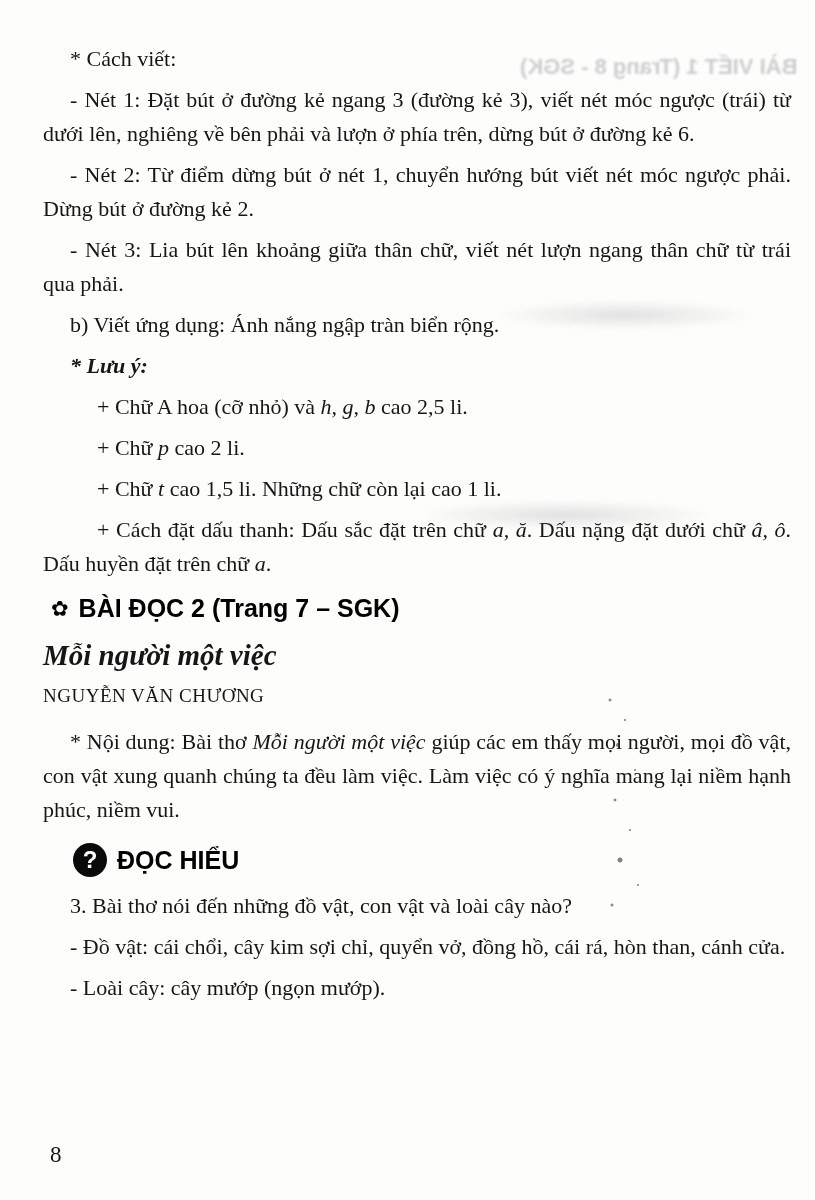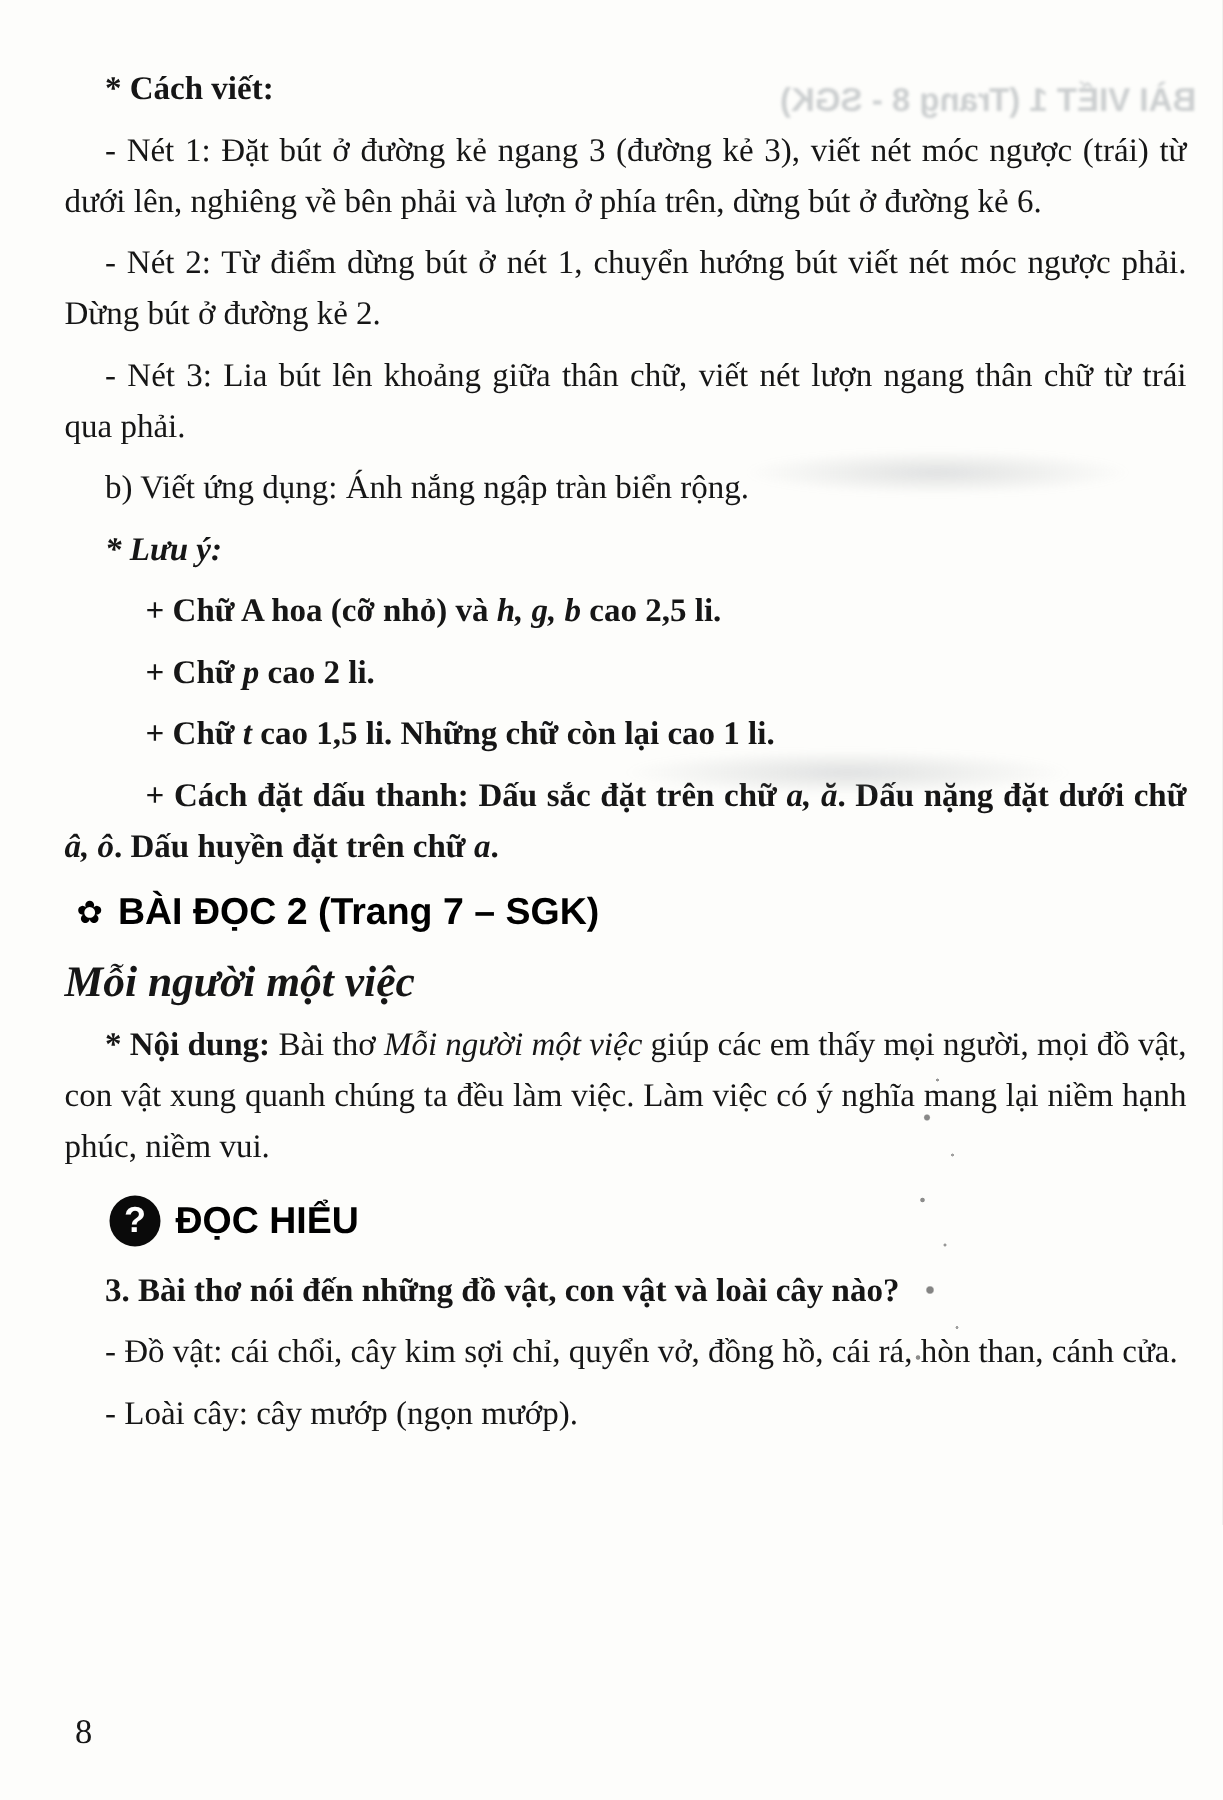--- a/index.html
+++ b/index.html
@@ -12,22 +12,22 @@
     color: #161616;
     font-family: "Liberation Serif", "DejaVu Serif", serif;
     font-size: 22px;
     line-height: 34px;
     overflow: hidden;
     box-sizing: border-box;
     padding: 42px 24px 0 43px;
   }
   .page p { margin: 0 0 7px 0; text-align: justify; }
   .indent1 { text-indent: 27px; }
-  .indent2 { text-indent: 54px; font-weight: bold; }
-  .b { font-weight: bold; }
+  .indent2 { text-indent: 54px; }
+  .b { font-weight: normal; }
   .i { font-style: italic; }
   .bi { font-weight: bold; font-style: italic; }
 
   .section-header {
     font-family: "Liberation Sans", "DejaVu Sans", sans-serif;
     font-weight: bold;
     font-size: 25px;
     color: #000;
     margin: 10px 0 10px 8px;
     display: flex;
@@ -142,20 +142,21 @@
   <p class="indent2"><span>+ Chữ </span><span class="i">t</span><span> cao 1,5 li. Những chữ còn lại cao 1 li.</span></p>
 
   <p class="indent2"><span>+ Cách đặt dấu thanh: Dấu sắc đặt trên chữ </span><span class="i">a, ă</span><span>. Dấu nặng đặt dưới chữ </span><span class="i">â, ô</span><span>. Dấu huyền đặt trên chữ </span><span class="i">a</span><span>.</span></p>
 
   <div class="section-header">
     <span class="flower-icon">✿</span>
     <span>BÀI ĐỌC 2 (Trang 7 – SGK)</span>
   </div>
 
   <p class="poem-title">Mỗi người một việc</p>
+  <p class="poem-author">NGUYỄN VĂN CHƯƠNG</p>
 
 
   <p class="indent1"><span class="b">* Nội dung:</span><span> Bài thơ </span><span class="i">Mỗi người một việc</span><span> giúp các em thấy mọi người, mọi đồ vật, con vật xung quanh chúng ta đều làm việc. Làm việc có ý nghĩa mang lại niềm hạnh phúc, niềm vui.</span></p>
 
   <div class="section-header doc-hieu-header">
     <span class="q-circle">?</span>
     <span>ĐỌC HIỂU</span>
   </div>
 
   <p class="indent1"><span class="b">3. Bài thơ nói đến những đồ vật, con vật và loài cây nào?</span></p>

